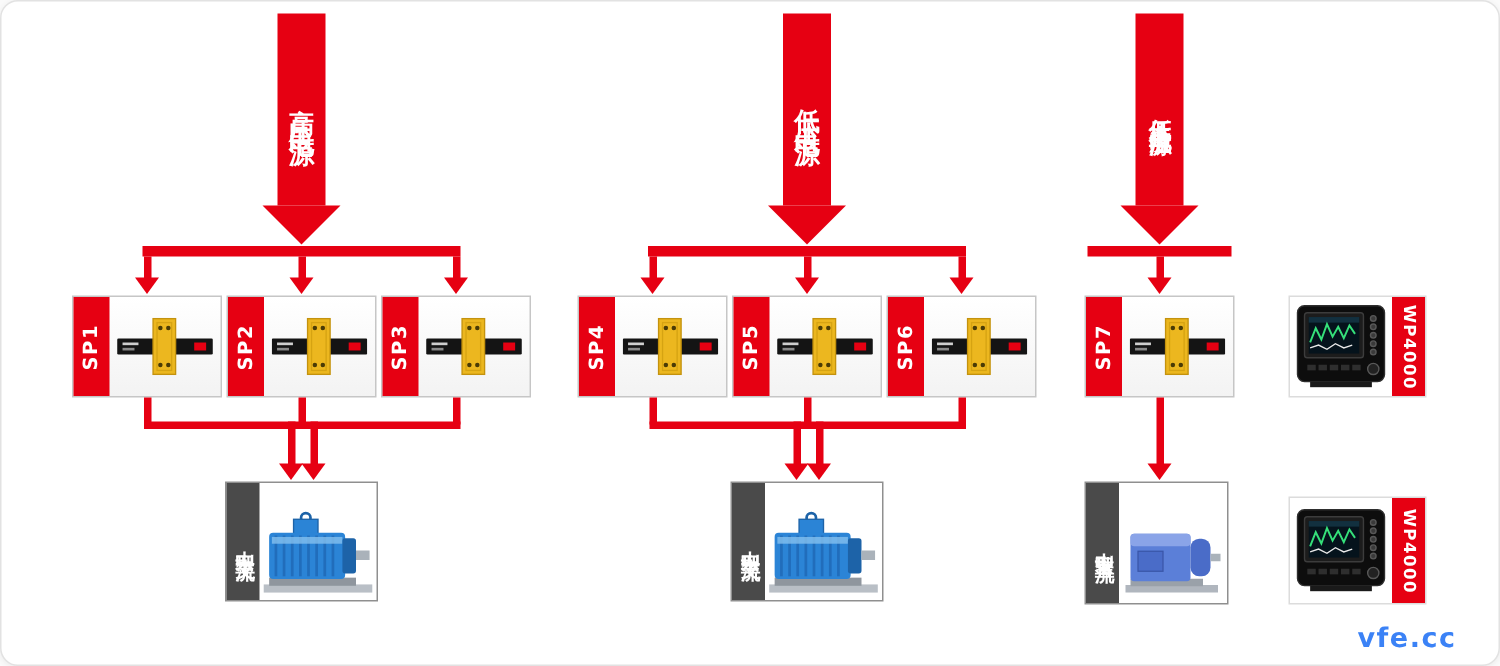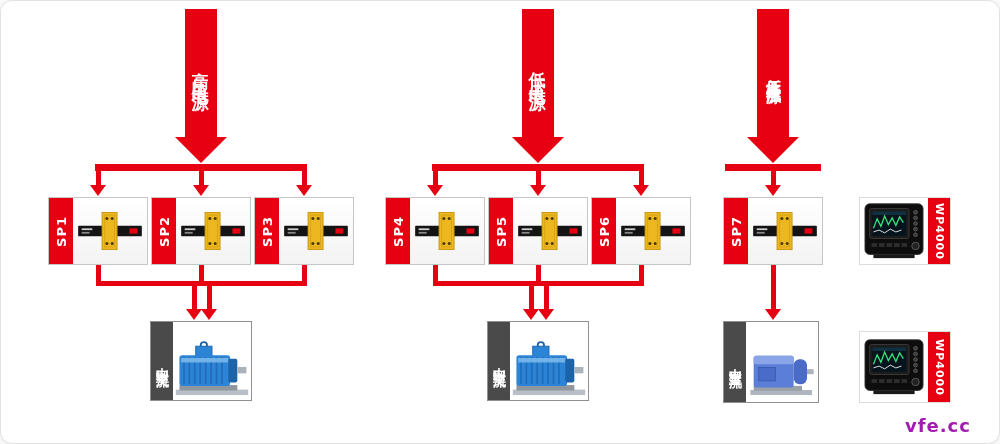--- a/index.html
+++ b/index.html
@@ -35,21 +35,21 @@
                       font-size:13px; letter-spacing:2px; }
   .motor-body { flex:1; display:flex; align-items:flex-end; justify-content:center; padding-bottom:3px; }
 
   
   .an-box { border:1px solid #dcdcdc; background:#fff; display:flex; }
   .an-body { flex:1; display:flex; align-items:center; justify-content:center; }
   .an-strip { width:22px; background:#e60012; display:flex; align-items:center; justify-content:center; }
   .an-strip span { transform:rotate(90deg); color:#fff; font-weight:bold; font-size:11px;
                    letter-spacing:1px; white-space:nowrap; }
 
-  .watermark { color:#a21caf; font-size:18px; font-weight:bold; letter-spacing:1px; }
+  .watermark { color:#3b82f6; font-size:18px; font-weight:bold; letter-spacing:1px; }
 </style>
 </head>
 <body>
 
 <svg width="0" height="0" style="position:absolute" aria-hidden="true">
   <defs>
     <symbol id="sym-sensor" viewBox="0 0 72 52">
       <rect x="0" y="20" width="72" height="12" rx="1" fill="#141414"></rect>
       <rect x="4" y="23" width="12" height="2" fill="#cfcfcf"></rect>
       <rect x="4" y="27" width="9" height="2" fill="#8a8a8a"></rect>

